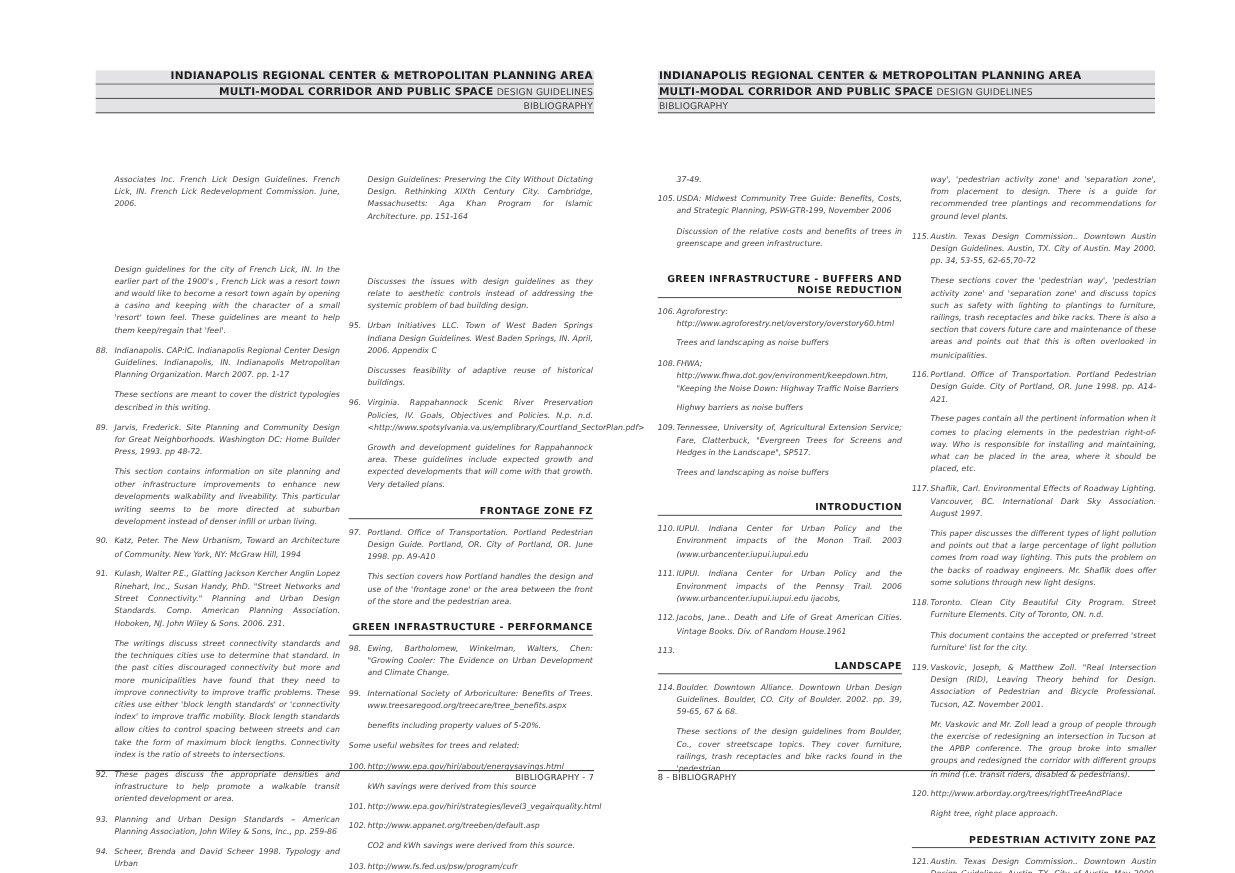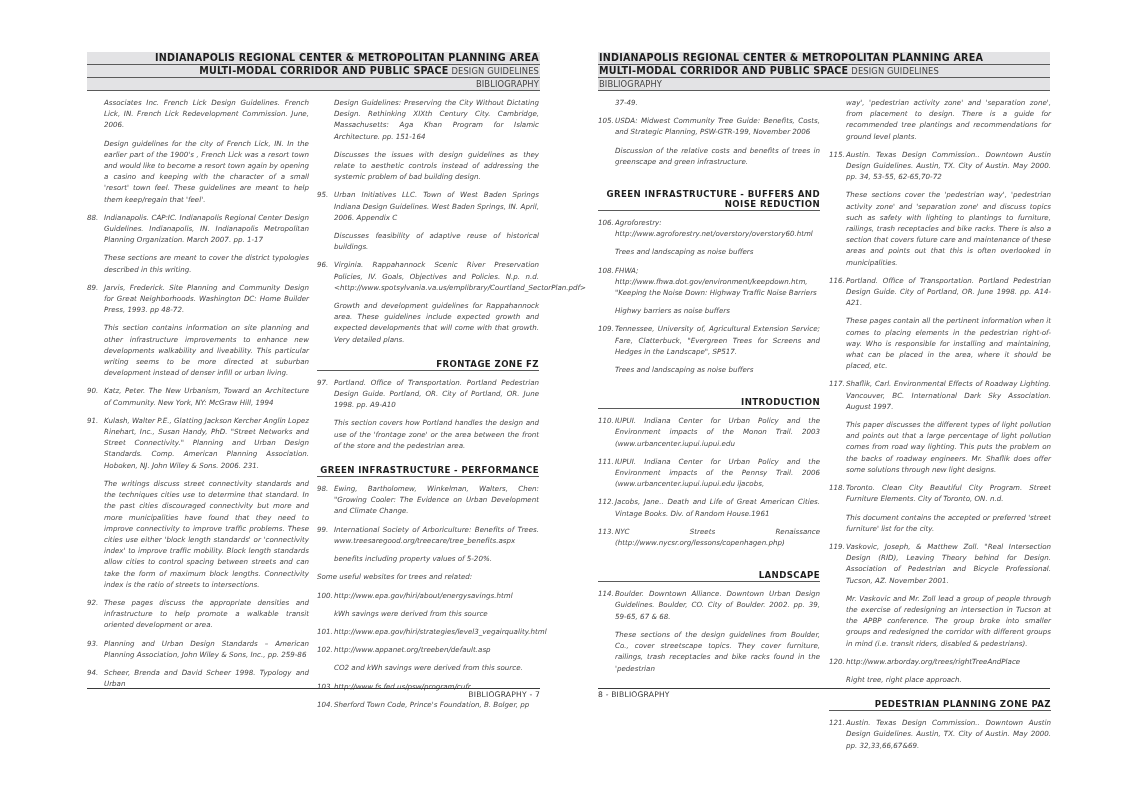--- a/index.html
+++ b/index.html
@@ -1,18 +1,18 @@
 <!DOCTYPE html>
 <html><head>
 <meta charset="utf-8">
 <style>
   html, body { margin: 0; padding: 0; background: #ffffff; }
   body { width: 1123px; height: 794px; position: relative; overflow: hidden;
          font-family: "DejaVu Sans", sans-serif; color: #3a3a3a; }
-  .page { position: absolute; top: 0; height: 569px; }
+  .page { position: absolute; top: 12px; height: 569px; }
   .page.left { left: 87px; width: 453px; }
   .page.right { left: 598px; width: 452px; }
 
   .hdr { position: absolute; top: 52px; left: 0; width: 100%; }
   .hdr-row { background: #e3e3e5; border-bottom: 1.5px solid #5a5a5a; height: 12px;
              line-height: 12px; font-size: 9.5px; white-space: nowrap; overflow: hidden; padding: 0 1px; }
   .hdr-row + .hdr-row { margin-top: 0; }
   .left .hdr-row { text-align: right; }
   .right .hdr-row { text-align: left; }
   .hdr-bold { font-family: "DejaVu Sans", sans-serif; font-weight: bold; letter-spacing: 0.2px;
@@ -23,21 +23,21 @@
          font-style: italic; color: #444; text-align: justify; }
   .left .col.c1 { left: 0; }
   .left .col.c2 { left: 230px; }
   .right .col.c1 { left: 0; }
   .right .col.c2 { left: 231px; }
 
   .entry { position: relative; padding-left: 17px; margin-bottom: 7px; }
   .entry .num { position: absolute; left: 0; top: 0; font-style: italic; }
   .note { padding-left: 17px; margin-bottom: 7px; }
   .plain { margin-bottom: 7px; }
-  .noindent { padding-left: 17px; margin-bottom: 7px; }
+  .noindent { padding-left: 17px; margin-bottom: 7px; margin-top: 48px; }
 
   .sec { font-weight: bold; font-style: normal; font-size: 8.6px; line-height: 10px;
          color: #1e1e1e; border-bottom: 1.5px solid #5a5a5a; padding-bottom: 1px;
          margin: 14px 0 6px 0; letter-spacing: 0.4px; text-align: right; }
 
   .foot-rule { position: absolute; top: 688px; height: 0; border-top: 1.3px solid #3a3a3a; }
   .left .foot-rule { left: 0; width: 453px; }
   .right .foot-rule { left: 0; width: 452px; }
   .foot-label { position: absolute; top: 690px; font-size: 7.6px; color: #333; letter-spacing: 0.2px; }
   .left .foot-label { right: 0; }
@@ -127,21 +127,21 @@
         <div class="entry"><span class="num">108.</span><span>FHWA;   http://www.fhwa.dot.gov/environment/keepdown.htm, "Keeping the Noise Down: Highway Traffic Noise Barriers</span></div>
         <div class="note">Highwy barriers as noise buffers</div>
         <div class="entry"><span class="num">109.</span><span>Tennessee, University of, Agricultural Extension Service; Fare, Clatterbuck, "Evergreen Trees for Screens and Hedges in the Landscape", SP517.</span></div>
         <div class="note">Trees and landscaping as noise buffers</div>
       </div>
     <div class="sec" style="margin-top:22px">INTRODUCTION</div>
     <div>
         <div class="entry"><span class="num">110.</span><span>IUPUI. Indiana Center for Urban Policy and the Environment impacts of the Monon Trail.  2003 (www.urbancenter.iupui.iupui.edu</span></div>
         <div class="entry"><span class="num">111.</span><span>IUPUI. Indiana Center for Urban Policy and the Environment impacts of the Pennsy Trail.  2006 (www.urbancenter.iupui.iupui.edu ijacobs,</span></div>
         <div class="entry"><span class="num">112.</span><span>Jacobs, Jane.. Death and Life of Great American Cities. Vintage Books. Div. of Random House.1961</span></div>
-        <div class="entry"><span class="num">113.</span><span>NYC Streets Renaissance (http://www.nycsr.org/lessons/copenhagen.php)</span></div>
+        <div class="entry"><span class="num">113.</span></div>
       </div>
     <div class="sec" style="margin-top:22px">LANDSCAPE</div>
     <div>
         <div class="entry"><span class="num">114.</span><span>Boulder. Downtown Alliance. Downtown Urban Design Guidelines. Boulder, CO. City of Boulder. 2002. pp. 39, 59-65, 67 &amp; 68.</span></div>
         <div class="note">These sections of the design guidelines from Boulder, Co., cover streetscape topics.  They cover furniture, railings, trash receptacles and bike racks found in the 'pedestrian</div>
       </div>
   </div>
 
   <div class="col c2">
     <div class="noindent">way', 'pedestrian activity zone' and 'separation zone', from placement to design.  There is a guide for recommended tree plantings and recommendations for ground level plants.</div>
@@ -152,21 +152,21 @@
         <div class="note">These pages contain all the pertinent information when it comes to placing elements in the pedestrian right-of-way. Who is responsible for installing and maintaining, what can be placed in the area, where it should be placed, etc.</div>
         <div class="entry"><span class="num">117.</span><span>Shaflik, Carl. Environmental Effects of Roadway Lighting. Vancouver, BC. International Dark Sky Association. August 1997.</span></div>
         <div class="note">This paper discusses the different types of light pollution and points out that a large percentage of light pollution comes from road way lighting. This puts the problem on the backs of roadway engineers. Mr. Shaflik does offer some solutions through new light designs.</div>
         <div class="entry"><span class="num">118.</span><span>Toronto. Clean City Beautiful City Program. Street Furniture Elements. City of Toronto, ON. n.d.</span></div>
         <div class="note">This document contains the accepted or preferred 'street furniture' list for the city.</div>
         <div class="entry"><span class="num">119.</span><span>Vaskovic, Joseph, &amp; Matthew Zoll. "Real Intersection Design (RID), Leaving Theory behind for Design. Association of Pedestrian and Bicycle Professional. Tucson, AZ. November 2001.</span></div>
         <div class="note">Mr. Vaskovic and Mr. Zoll lead a group of people through the exercise of redesigning an intersection in Tucson at the APBP conference. The group broke into smaller groups and redesigned the corridor with different groups in mind (i.e. transit riders, disabled &amp; pedestrians).</div>
         <div class="entry"><span class="num">120.</span><span>http://www.arborday.org/trees/rightTreeAndPlace</span></div>
         <div class="note">Right tree, right place approach.</div>
       </div>
-    <div class="sec">PEDESTRIAN PLANNING ZONE PAZ</div>
+    <div class="sec">PEDESTRIAN ACTIVITY ZONE PAZ</div>
     <div>
         <div class="entry"><span class="num">121.</span><span>Austin. Texas Design Commission.. Downtown Austin Design Guidelines. Austin, TX. City of Austin. May 2000. pp. 32,33,66,67&amp;69.</span></div>
       </div>
   </div>
 
   <div class="foot-rule"></div>
   <div class="foot-label">8 - BIBLIOGRAPHY</div>
 </div>
 
 </body></html>

